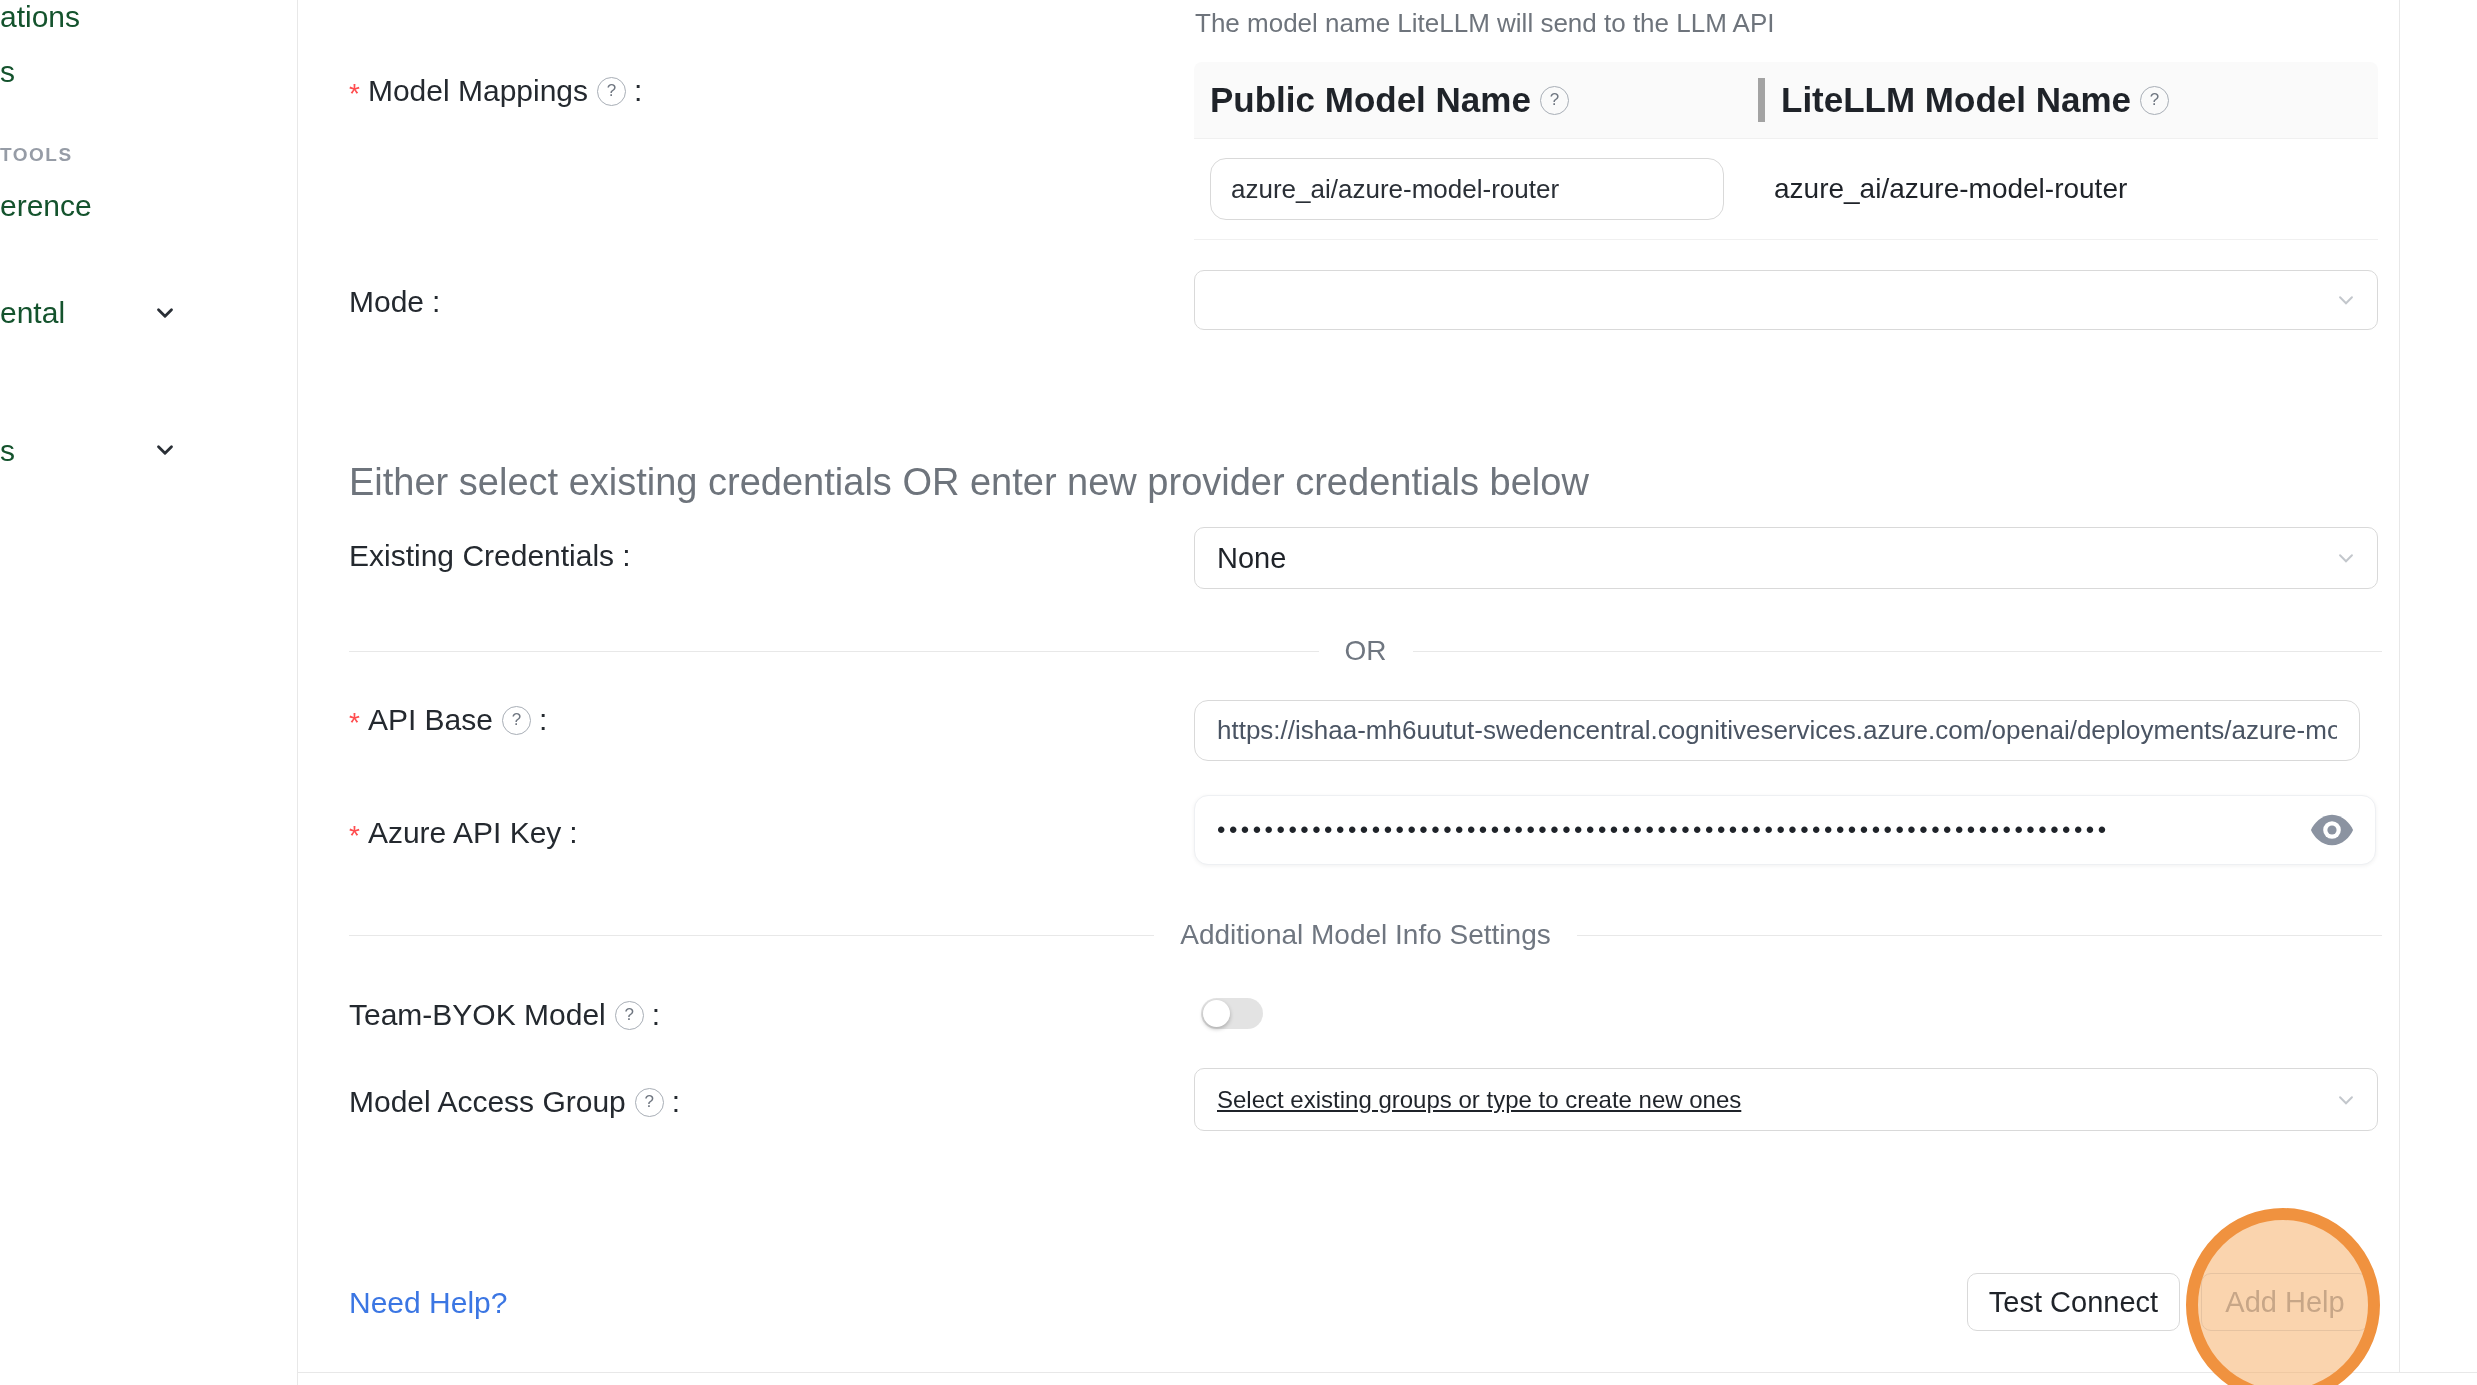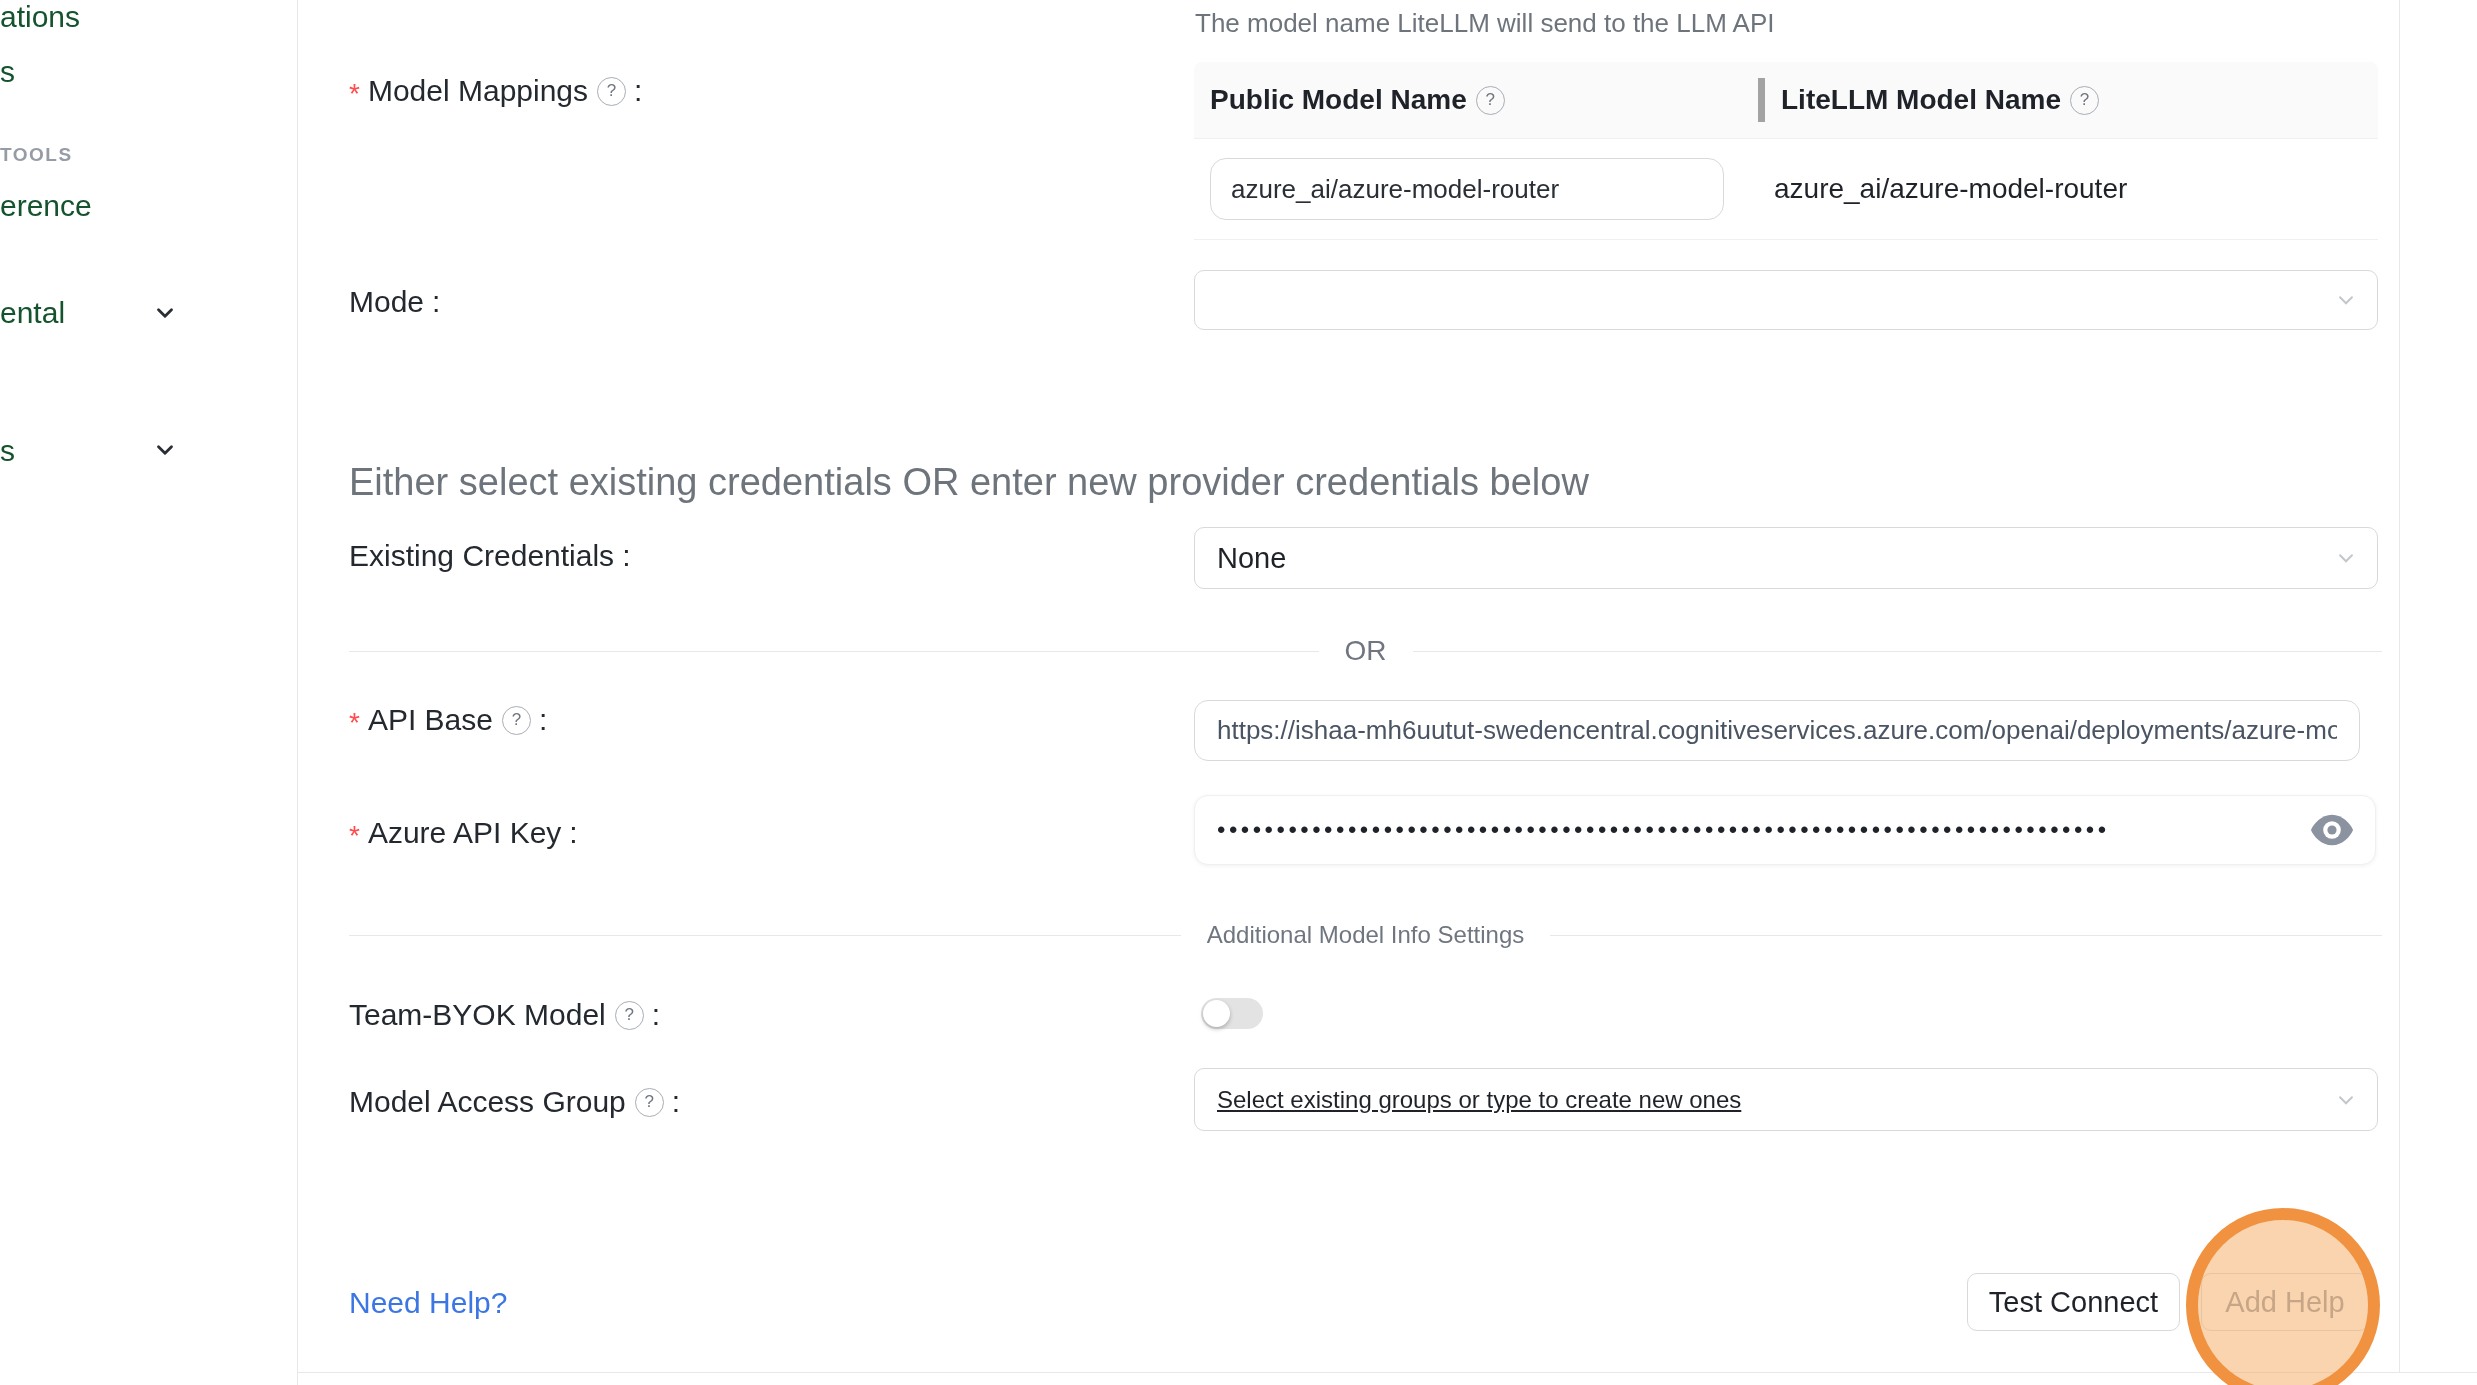--- a/index.html
+++ b/index.html
@@ -30,21 +30,21 @@
 
   .textinput{background:#fff;border:1px solid #d9d9d9;border-radius:14px;font-family:"Liberation Sans",sans-serif;
              font-size:26px;color:#4a5463;padding:0 22px;outline:none;box-sizing:border-box;}
 
   
   .mmtable{position:absolute;left:1194px;top:62px;width:1184px;}
   .mmhead{display:flex;height:76px;background:#fafafa;border-radius:8px 8px 0 0;align-items:center;
           border-bottom:1px solid #f0f0f0;}
   .mmhead .c1{width:564px;padding-left:16px;box-sizing:border-box;display:flex;align-items:center;}
   .mmhead .c2{flex:1;padding-left:16px;border-left:7px solid #a3a3a3;height:44px;display:flex;align-items:center;}
-  .mmhead .ht{font-size:28px;font-weight:700;color:#1f2329;}
+  .mmhead .ht{font-size:35px;font-weight:700;color:#1f2329;}
   .mmbody{display:flex;height:100px;align-items:center;border-bottom:1px solid #f0f0f0;}
   .mmbody .c1{width:564px;padding-left:16px;box-sizing:border-box;}
   .mmbody .c2{flex:1;padding-left:16px;font-size:28px;color:#1f2329;}
   .mm-input{width:514px;height:62px;border:1px solid #d9d9d9;border-radius:16px;font-size:26px;color:#2a2f36;
             padding:0 20px;box-sizing:border-box;outline:none;font-family:"Liberation Sans",sans-serif;}
 
   
   .tdivider{position:absolute;display:flex;align-items:center;gap:26px;}
   .tdivider .dline{flex:1;height:1px;background:#e8e8e8;}
   .tdivider .dtext{color:#6f7680;white-space:nowrap;}
@@ -181,21 +181,21 @@
       <svg width="46" height="36" viewBox="0 0 24 18">
         <path fill="#8b93a1" d="M12 1c5.5 0 9.6 4.7 11 8-1.4 3.3-5.5 8-11 8S2.4 12.3 1 9c1.4-3.3 5.5-8 11-8z"></path>
         <circle cx="12" cy="9" r="4.6" fill="#fff"></circle>
         <circle cx="12" cy="9" r="2.4" fill="#8b93a1"></circle>
       </svg>
     </button>
   </div>
 
   <div class="tdivider" style="left:349px;top:920px;width:2033px;height:30px;">
     <div class="dline"></div>
-    <div class="dtext" style="font-size:24px;">Additional Model Info Settings</div>
+    <div class="dtext" style="font-size:28px;">Additional Model Info Settings</div>
     <div class="dline"></div>
   </div>
 
   <div class="flabel" style="left:349px;top:998px;">
     <span>Team-BYOK Model</span>
     <span class="qicon">?</span>
     <span class="colon">:</span>
   </div>
   <div class="toggle" style="left:1201px;top:998px;">
     <div class="knob"></div>

